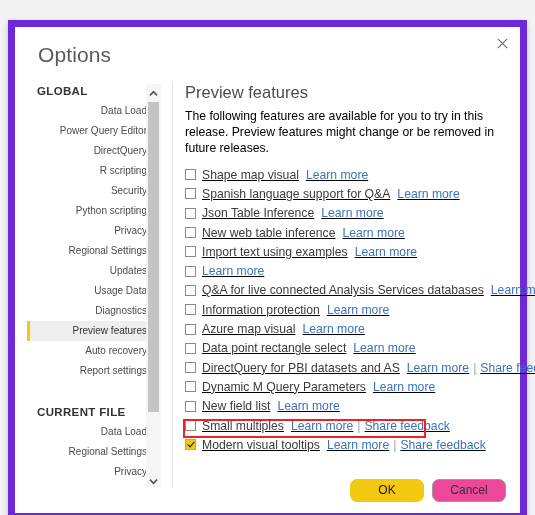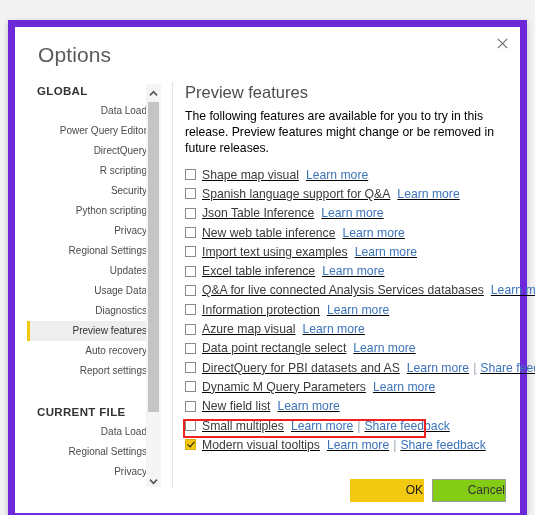--- a/index.html
+++ b/index.html
@@ -220,33 +220,34 @@
   .btn {
     position: absolute;
     top: 10px;
     height: 23px;
     font-size: 12px;
     font-family: "Liberation Sans", sans-serif;
     cursor: pointer;
     box-sizing: border-box;
     padding: 0;
     line-height: 21px;
-    text-align: right;
+    text-align: center;
+    border-radius: 7px;
   }
   .btn-ok {
     right: 96px;
     width: 74px;
     background: #f2c811;
     border: 1px solid #f2c811;
     color: #1a1a1a;
   }
   .btn-cancel {
     right: 14px;
     width: 74px;
-    background: #84cc16;
+    background: #ec4899;
     border: 1px solid #9b9b9b;
     color: #333333;
   }
 </style>
 </head>
 <body>
 
 <div id="root">
   <div class="dialog">
 
@@ -330,21 +331,20 @@
             <span class="feat-label">New web table inference</span>
             <span class="lnk">Learn more</span>
           </div>
           <div class="feat-row">
             <span class="cb"></span>
             <span class="feat-label">Import text using examples</span>
             <span class="lnk">Learn more</span>
           </div>
           <div class="feat-row">
             <span class="cb"></span>
-            <span class="feat-label">Excel table inference</span>
             <span class="lnk">Learn more</span>
           </div>
           <div class="feat-row">
             <span class="cb"></span>
             <span class="feat-label">Q&amp;A for live connected Analysis Services databases</span>
             <span class="lnk">Learn more</span>
           </div>
           <div class="feat-row">
             <span class="cb"></span>
             <span class="feat-label">Information protection</span>

